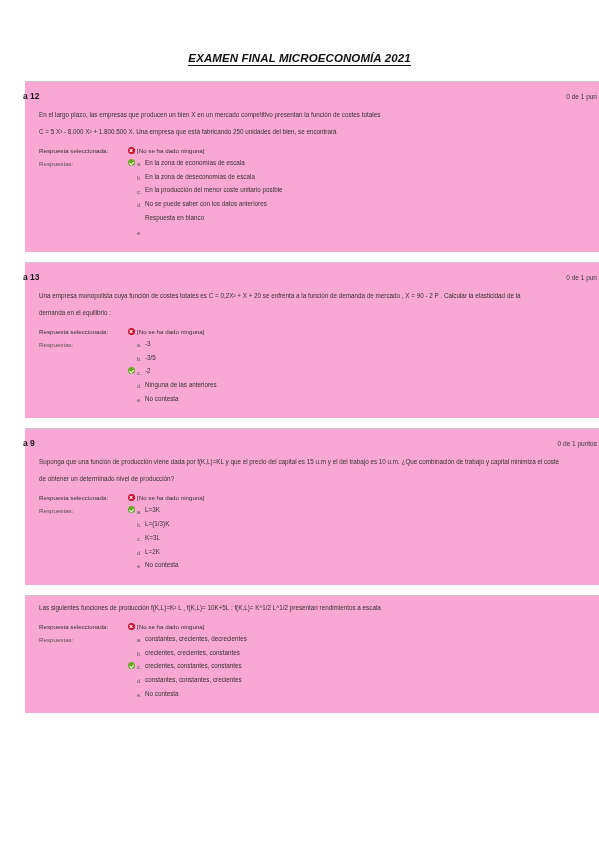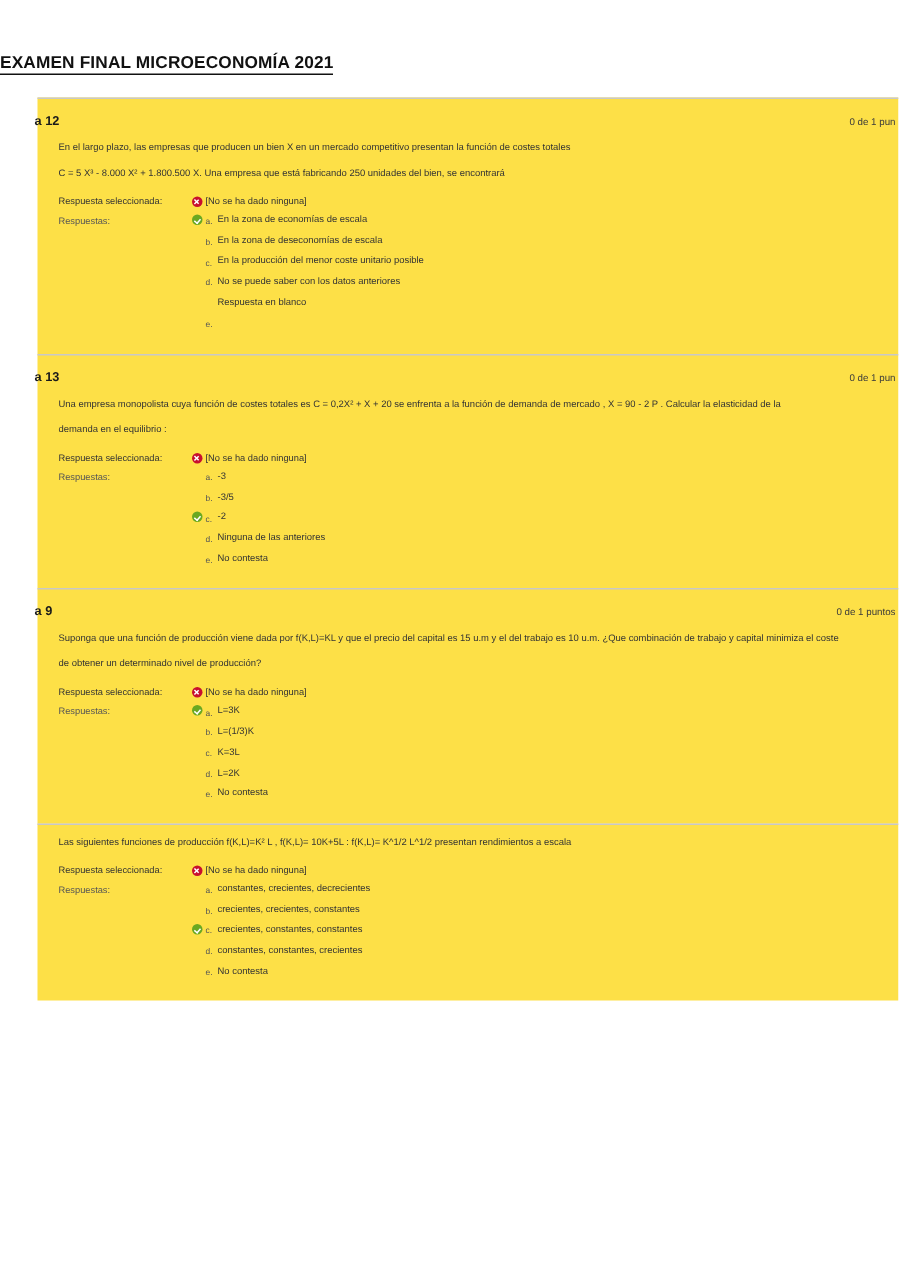--- a/index.html
+++ b/index.html
@@ -10,45 +10,47 @@
   body {
     width: 599px;
     height: 848px;
     font-family: "Liberation Sans", sans-serif;
     color: #2b2b2b;
     overflow: hidden;
     position: relative;
   }
 
   .page-title {
+    text-align: center;
     font-size: 11.5px;
     font-weight: bold;
     color: #111111;
     letter-spacing: 0.1px;
-    margin: 0;
+    margin: 16px;
     padding: 36px 0 0 0;
+    font-style: italic;
   }
   .page-title span {
     border-bottom: 1.3px solid #111111;
     padding-bottom: 1px;
   }
 
   .exam-body {
     margin-top: 17px;
   }
 
   .question-block {
-    background: #fde047;
+    background: #f9a8d4;
     margin-left: 25px;
     margin-right: 0;
     padding: 0 0 4px 0;
     position: relative;
   }
   .question-block.gap {
-    margin-top: 0;
+    margin-top: 10px;
   }
   .question-block .topline {
     height: 1px;
     background: #c8c8c8;
     margin: 0 0 0 0;
   }
 
   .q-head {
     display: flex;
     justify-content: space-between;

